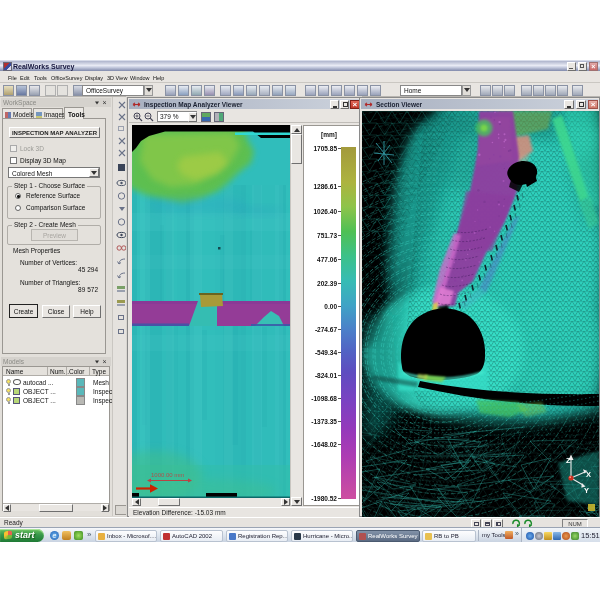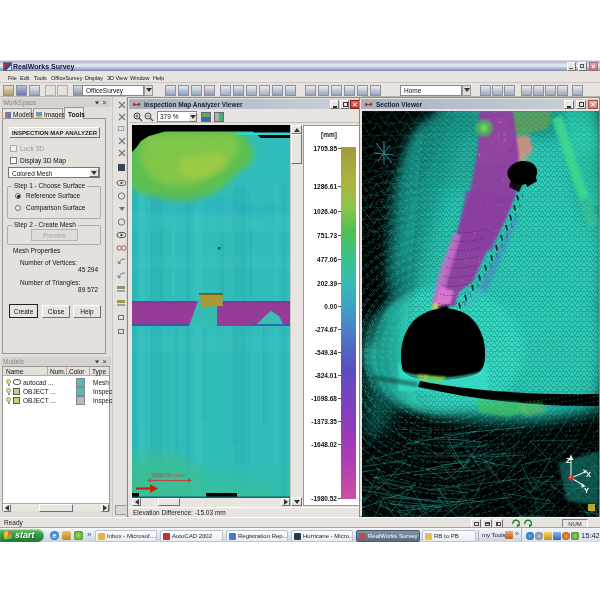--- a/index.html
+++ b/index.html
@@ -866,17 +866,17 @@
     <div class="abs" style="left:505px;top:3px;width:8px;height:8px;background:linear-gradient(#f0b060,#c05828);border-radius:1px;"></div>
     <div class="abs" style="left:515px;top:2px;color:#456;font-size:7px;">»</div>
 
     <div class="abs" style="left:521px;top:0;width:79px;height:15px;background:linear-gradient(#f0f4f9,#d4dde9);border-left:1px solid #aab4c4;">
       <div class="abs" style="left:4px;top:3.5px;width:8px;height:8px;border-radius:50%;background:radial-gradient(#68a8e8,#1850a8);"></div>
       <div class="abs" style="left:13px;top:3.5px;width:8px;height:8px;border-radius:50%;background:radial-gradient(#c8c8d0,#606878);"></div>
       <div class="abs" style="left:22px;top:3.5px;width:8px;height:8px;background:linear-gradient(#f8d860,#c09020);border-radius:1px;"></div>
       <div class="abs" style="left:31px;top:3.5px;width:8px;height:8px;background:linear-gradient(#88b8e8,#3068b0);border-radius:1px;"></div>
       <div class="abs" style="left:40px;top:3.5px;width:8px;height:8px;background:radial-gradient(#e89850,#b04818);border-radius:50%;"></div>
       <div class="abs" style="left:49px;top:3.5px;width:8px;height:8px;background:radial-gradient(#98d868,#388028);border-radius:2px;"></div>
-      <div class="abs" style="left:59px;top:2.5px;font-size:7.5px;color:#223;">15:42</div>
+      <div class="abs" style="left:59px;top:2.5px;font-size:7.5px;color:#223;">15:51</div>
     </div>
   </div>
 </div>
 <div id="belowwhite" class="abs" style="left:0;top:542px;width:600px;height:58px;background:#fff;"></div>
 
 </body></html>

